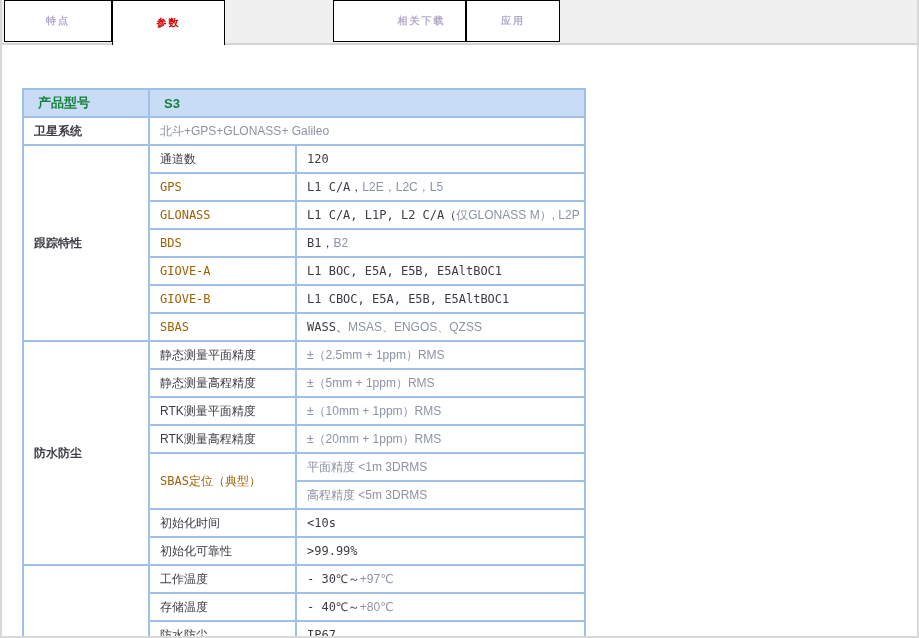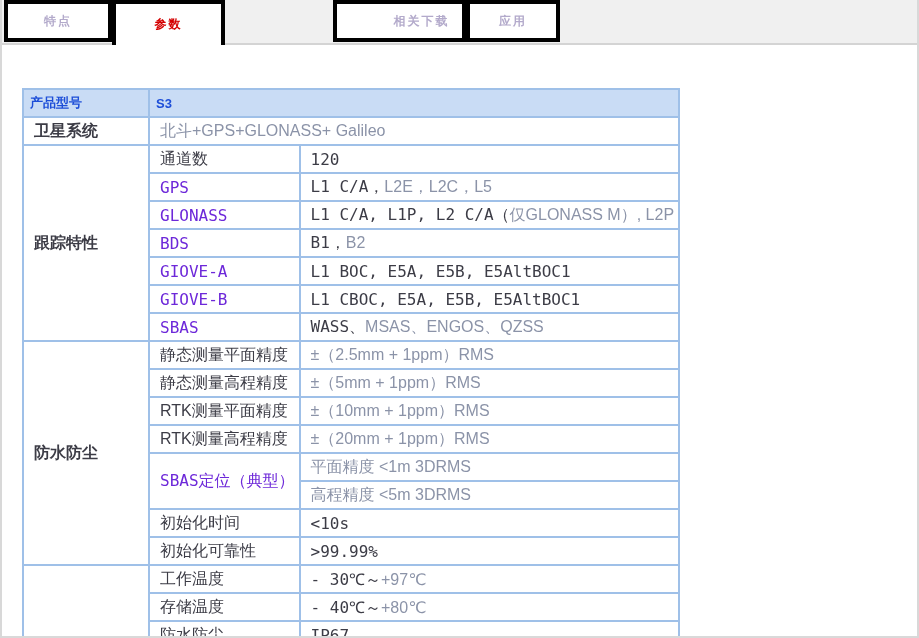--- a/index.html
+++ b/index.html
@@ -10,46 +10,46 @@
   .page{
     position:relative;width:919px;height:638px;box-sizing:border-box;
     border-left:2px solid var(--edge,#d8d8d8);
     border-right:2px solid var(--edge,#d8d8d8);
     overflow:hidden;background:#fff;
   }
   .tabbar{position:relative;height:45px;background:#f0f0f0;}
   .tabline{position:absolute;top:43px;left:0;width:100%;height:2px;background:#d4d4d4;}
   .tab{
     position:absolute;top:0;height:42px;background:#fff;
-    border:4px solid #000000;box-sizing:border-box;
+    border:1px solid #000000;box-sizing:border-box;
     display:flex;align-items:center;justify-content:center;
-    font-size:12px;font-weight:bold;letter-spacing:2px;
+    font-size:10px;font-weight:bold;letter-spacing:2px;
     color:var(--tab-inactive,#b3aacb);cursor:pointer;
   }
   .tab.active{height:45px;border-bottom:none;z-index:3;color:var(--accent,#d40000);}
   .content{position:relative;background:#fff;}
   table.spec{
     border-collapse:collapse;margin:43px 0 0 20px;table-layout:fixed;
   }
   table.spec td{
     border:2px solid var(--tbl-border,#9fc0e8);
-    height:26px;font-size:16px;color:#3c3c46;
+    height:26px;font-size:12px;color:#3c3c46;
     padding:0 4px 0 10px;vertical-align:middle;white-space:nowrap;
     overflow:hidden;background:#fff;
   }
   tr.hdr td{
-    background:var(--hdr-bg,#c9dcf5);font-weight:bold;color:#1d4ed8;
-    font-size:13px;padding-left:6px;
+    background:var(--hdr-bg,#c9dcf5);font-weight:bold;color:#15803d;
+    font-size:13px;padding-left:14px;
   }
   td.c1{
     background:var(--hdr-bg,#c9dcf5);font-weight:bold;color:#3b3b3b;
     font-size:13px;padding-left:20px;vertical-align:middle;
   }
   td.name{color:#55555f;font-size:12px;}
-  td.name.mono{font-family:"DejaVu Sans Mono","Liberation Mono",monospace;color:#6d28d9;}
+  td.name.mono{font-family:"DejaVu Sans Mono","Liberation Mono",monospace;color:#a16207;}
   span.seg{white-space:pre;}
   span.seg.mono{font-family:"DejaVu Sans Mono","Liberation Mono",monospace;}
   span.seg.muted{color:var(--muted,#8b93a8);}
   .bottom-edge{position:absolute;left:0;bottom:0;width:100%;height:2px;background:#d9d9d9;z-index:5;}
 </style>
 </head>
 <body>
 
 <div class="page">
 

